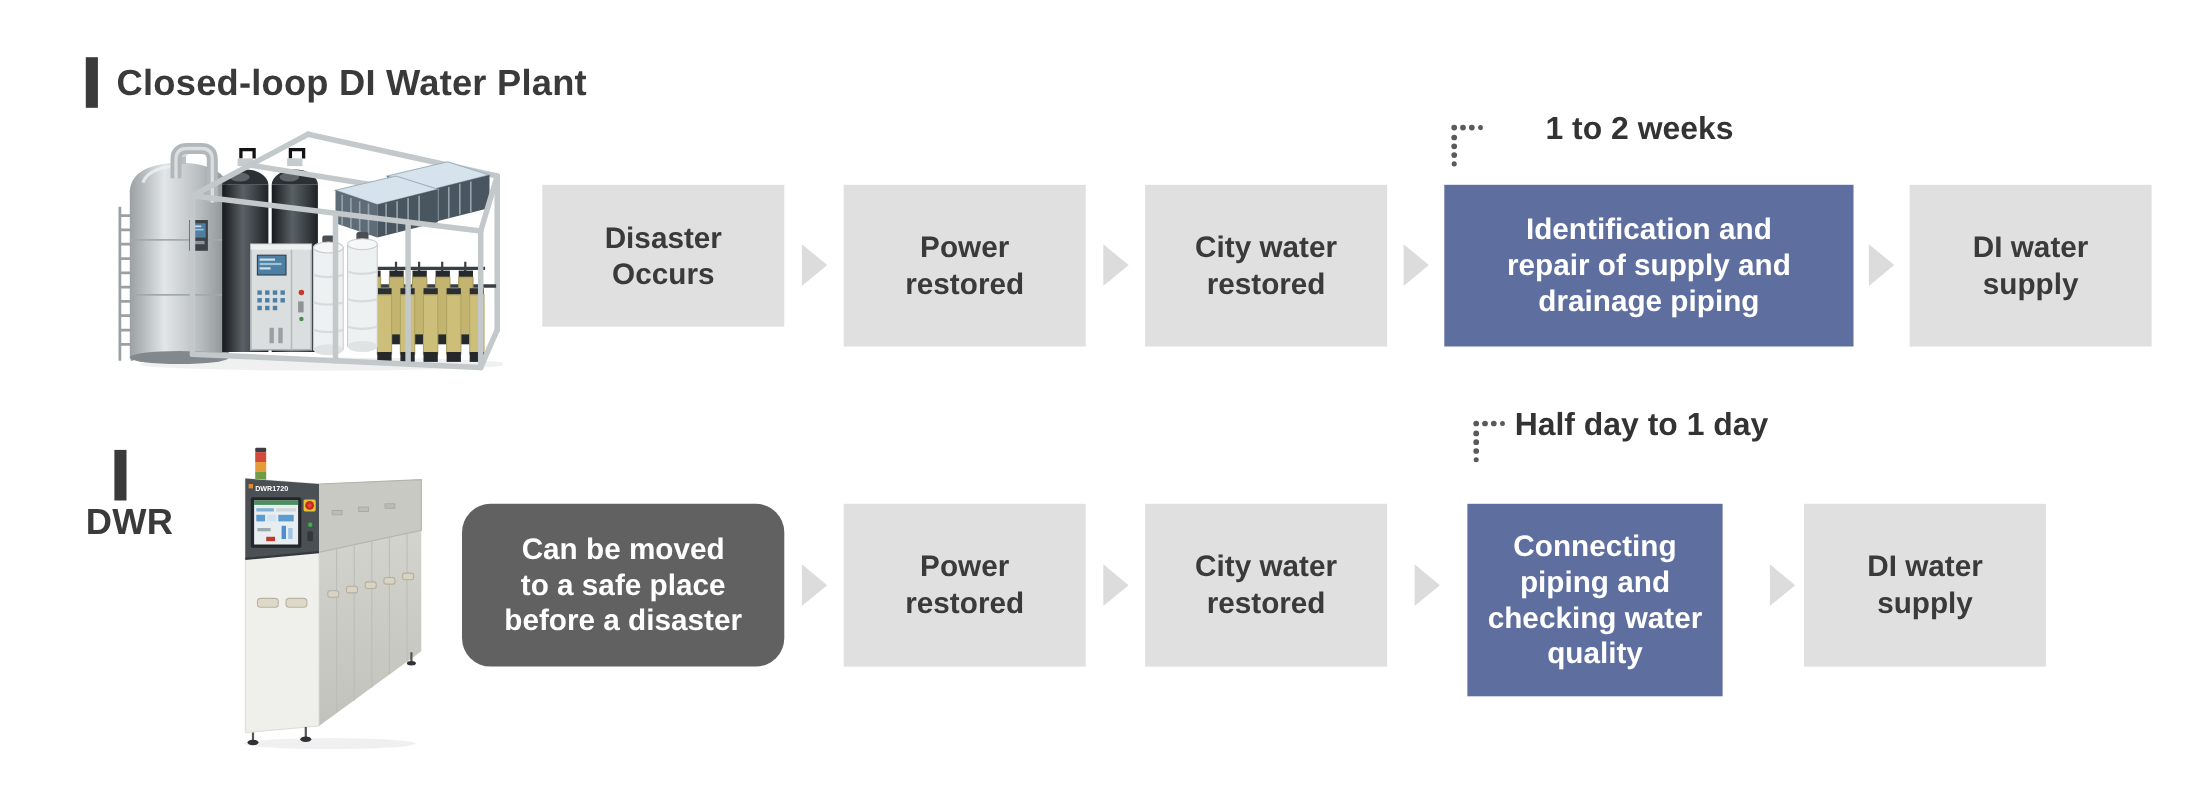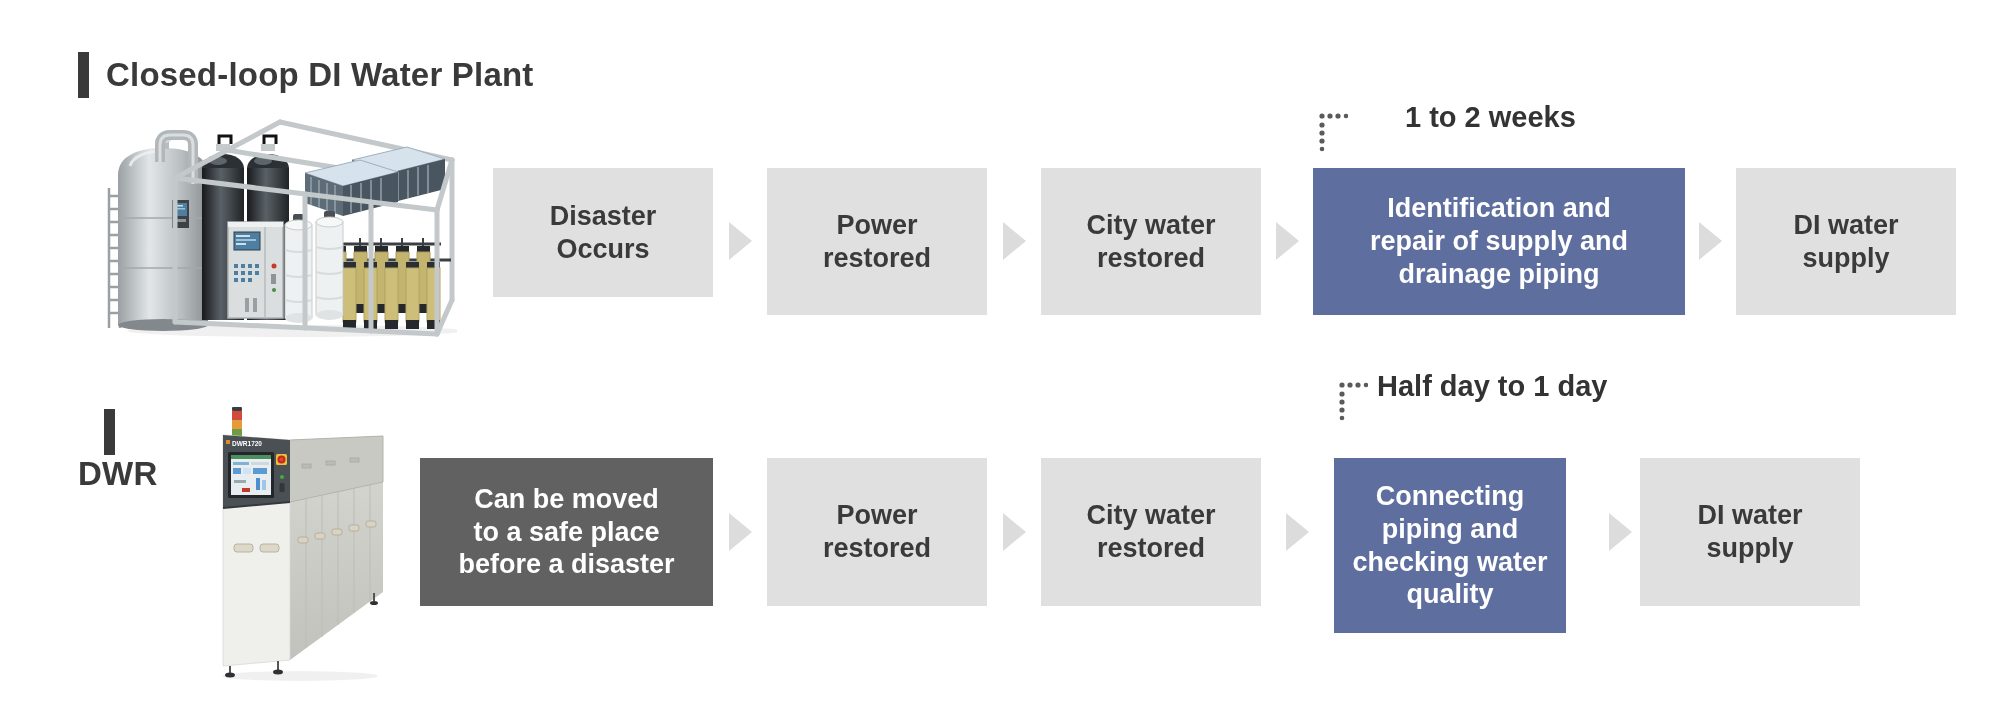--- a/index.html
+++ b/index.html
@@ -5,21 +5,21 @@
   html,body{margin:0;padding:0;background:#fff;}
   .canvas{position:relative;width:2000px;height:728px;background:#fff;overflow:hidden;
           font-family:"Liberation Sans",sans-serif;}
   .section-title{position:absolute;display:flex;align-items:center;}
   .title-bar{width:11px;height:46px;background:#3a3a3a;margin-right:17px;}
   .title-text{font-size:33px;font-weight:bold;color:#3a3a3a;letter-spacing:.2px;}
   .step{position:absolute;display:flex;align-items:center;justify-content:center;
         text-align:center;font-weight:bold;font-size:27px;line-height:1.22;
         color:#3a3a3a;white-space:pre-line;}
   .step.gray{background:#e0e0e0;}
-  .step.dark{background:#616161;color:#ffffff;}
+  .step.dark{background:#616161;color:#ffffff;border-radius:26px;}
   .step.blue{background:#5e6e9f;color:#ffffff;}
   .arrow{position:absolute;width:0;height:0;
          border-left:23px solid #dcdcdc;
          border-top:19px solid transparent;
          border-bottom:19px solid transparent;}
   .duration{position:absolute;display:flex;align-items:flex-start;}
   .duration svg{margin-top:11px;margin-right:9px;}
   .duration-text{font-size:29px;font-weight:bold;color:#333333;}
   .illu{position:absolute;}
 </style>

